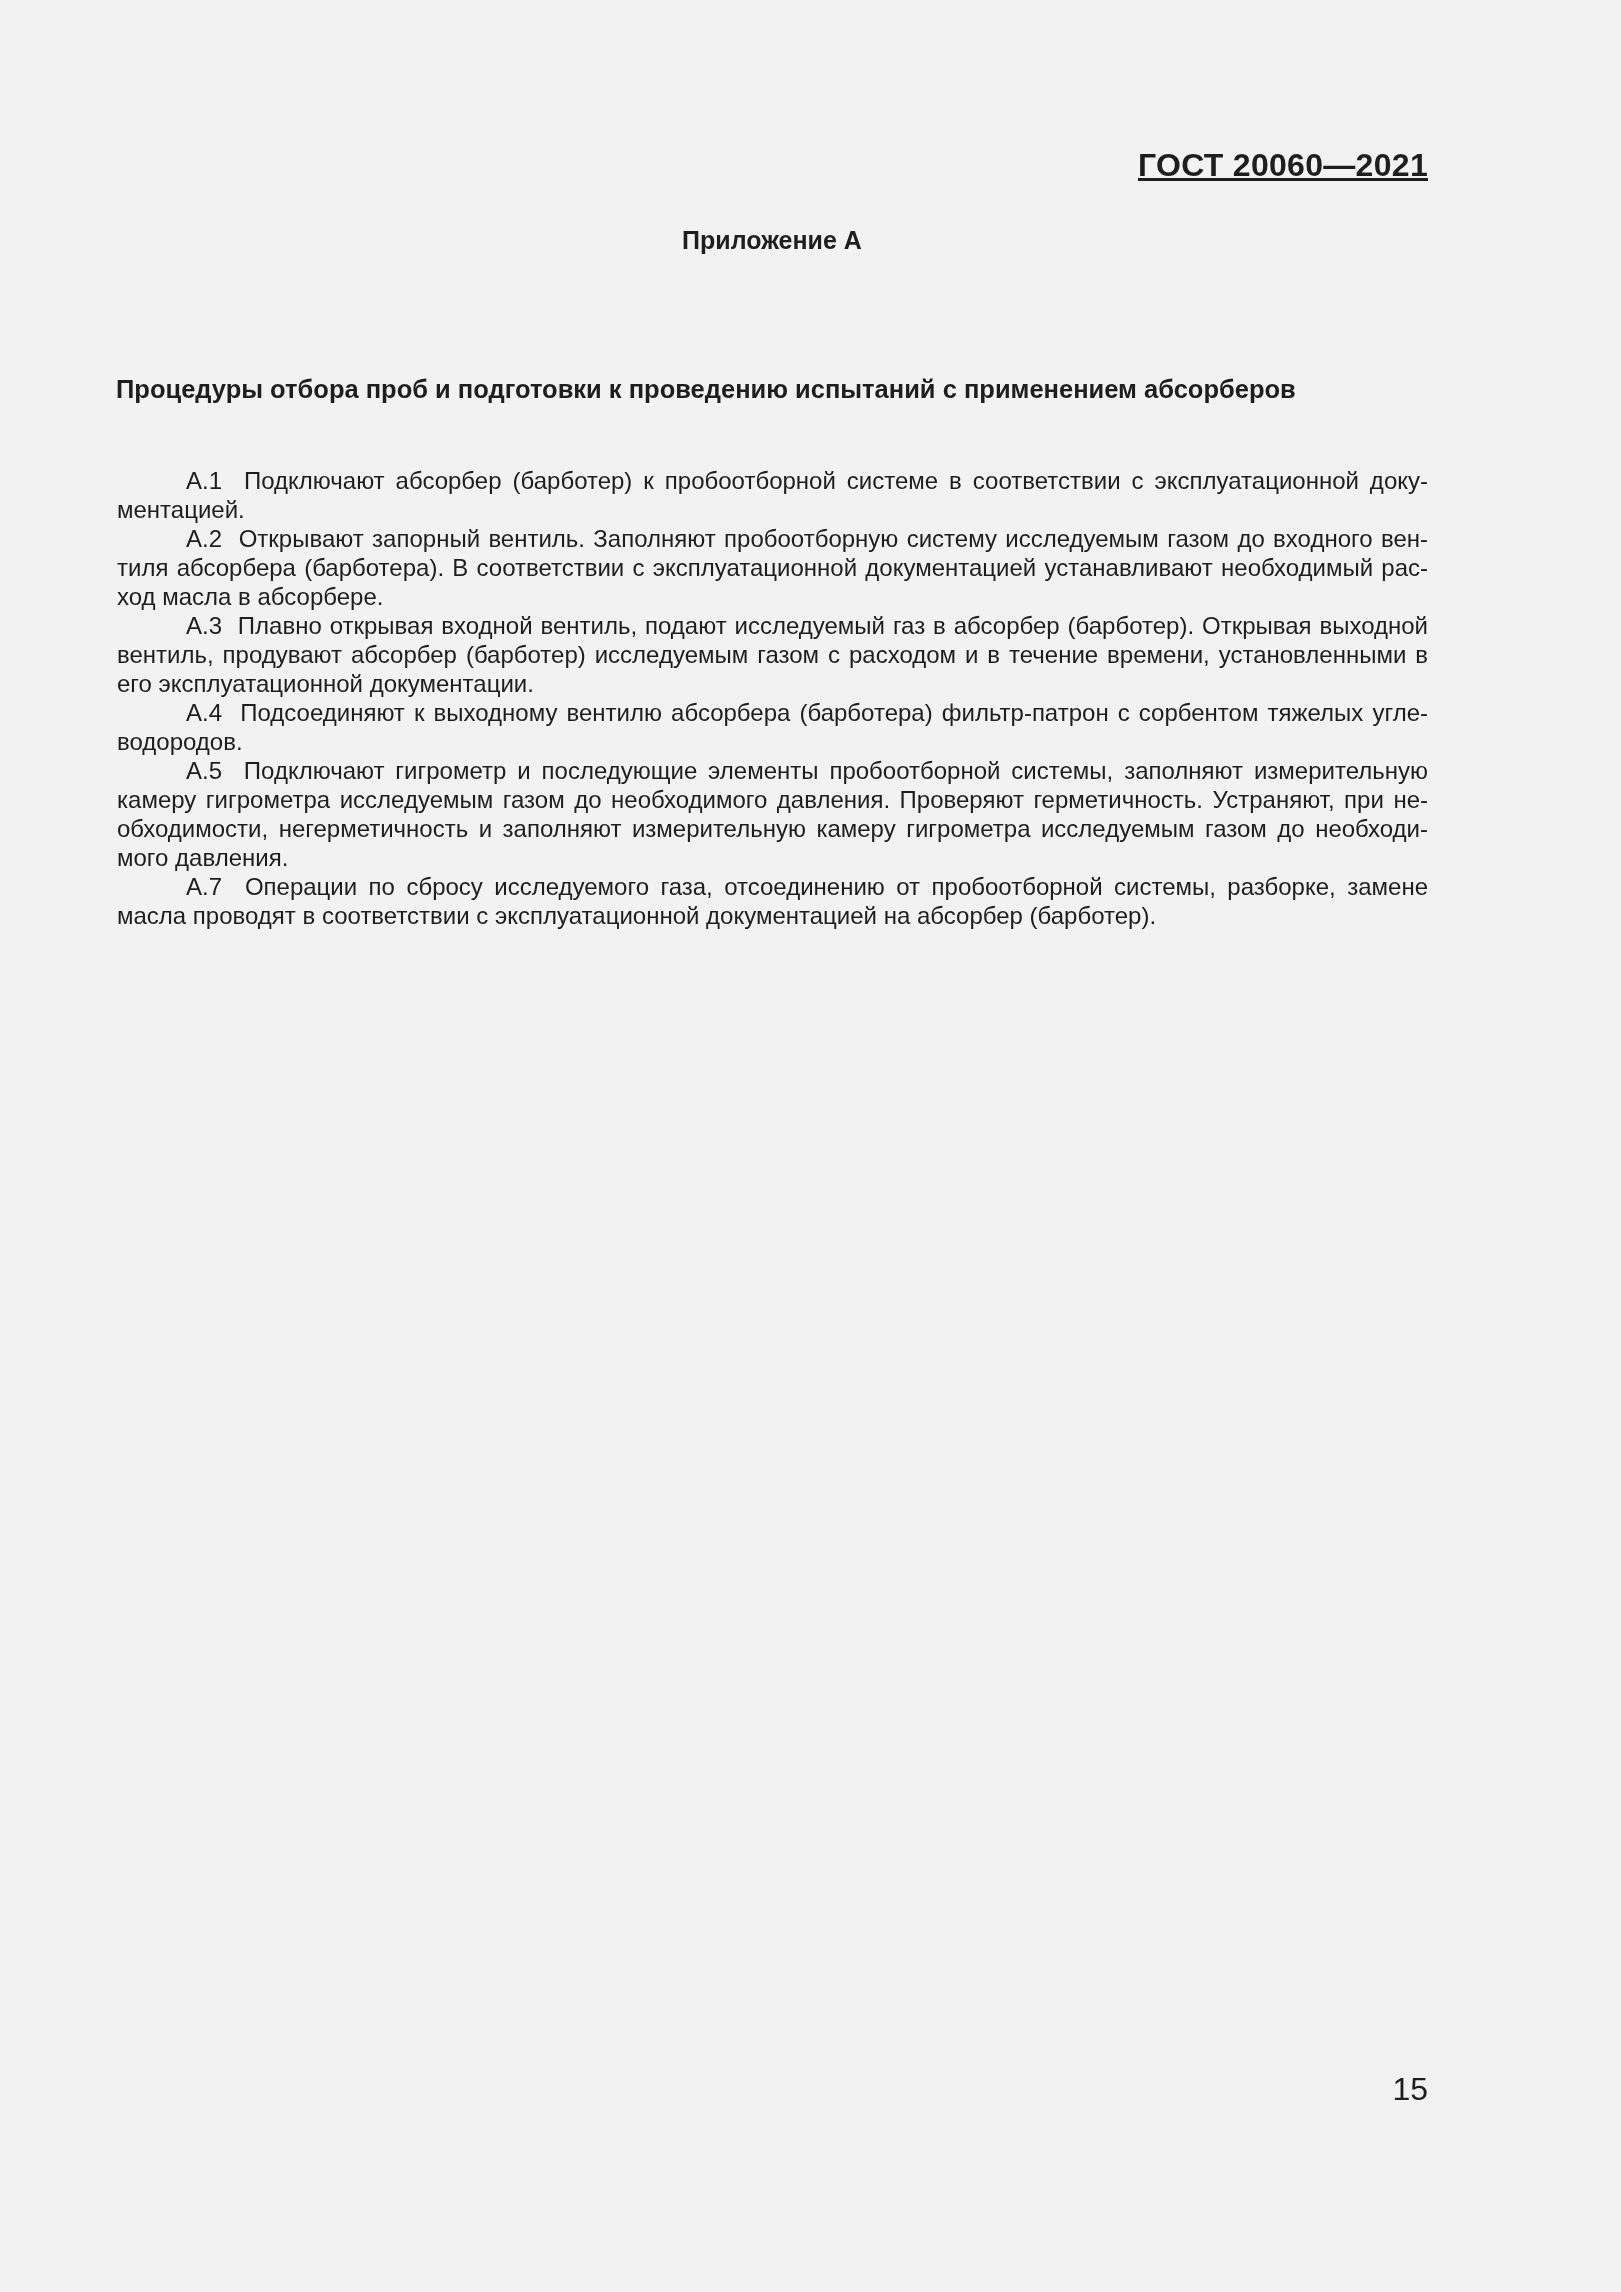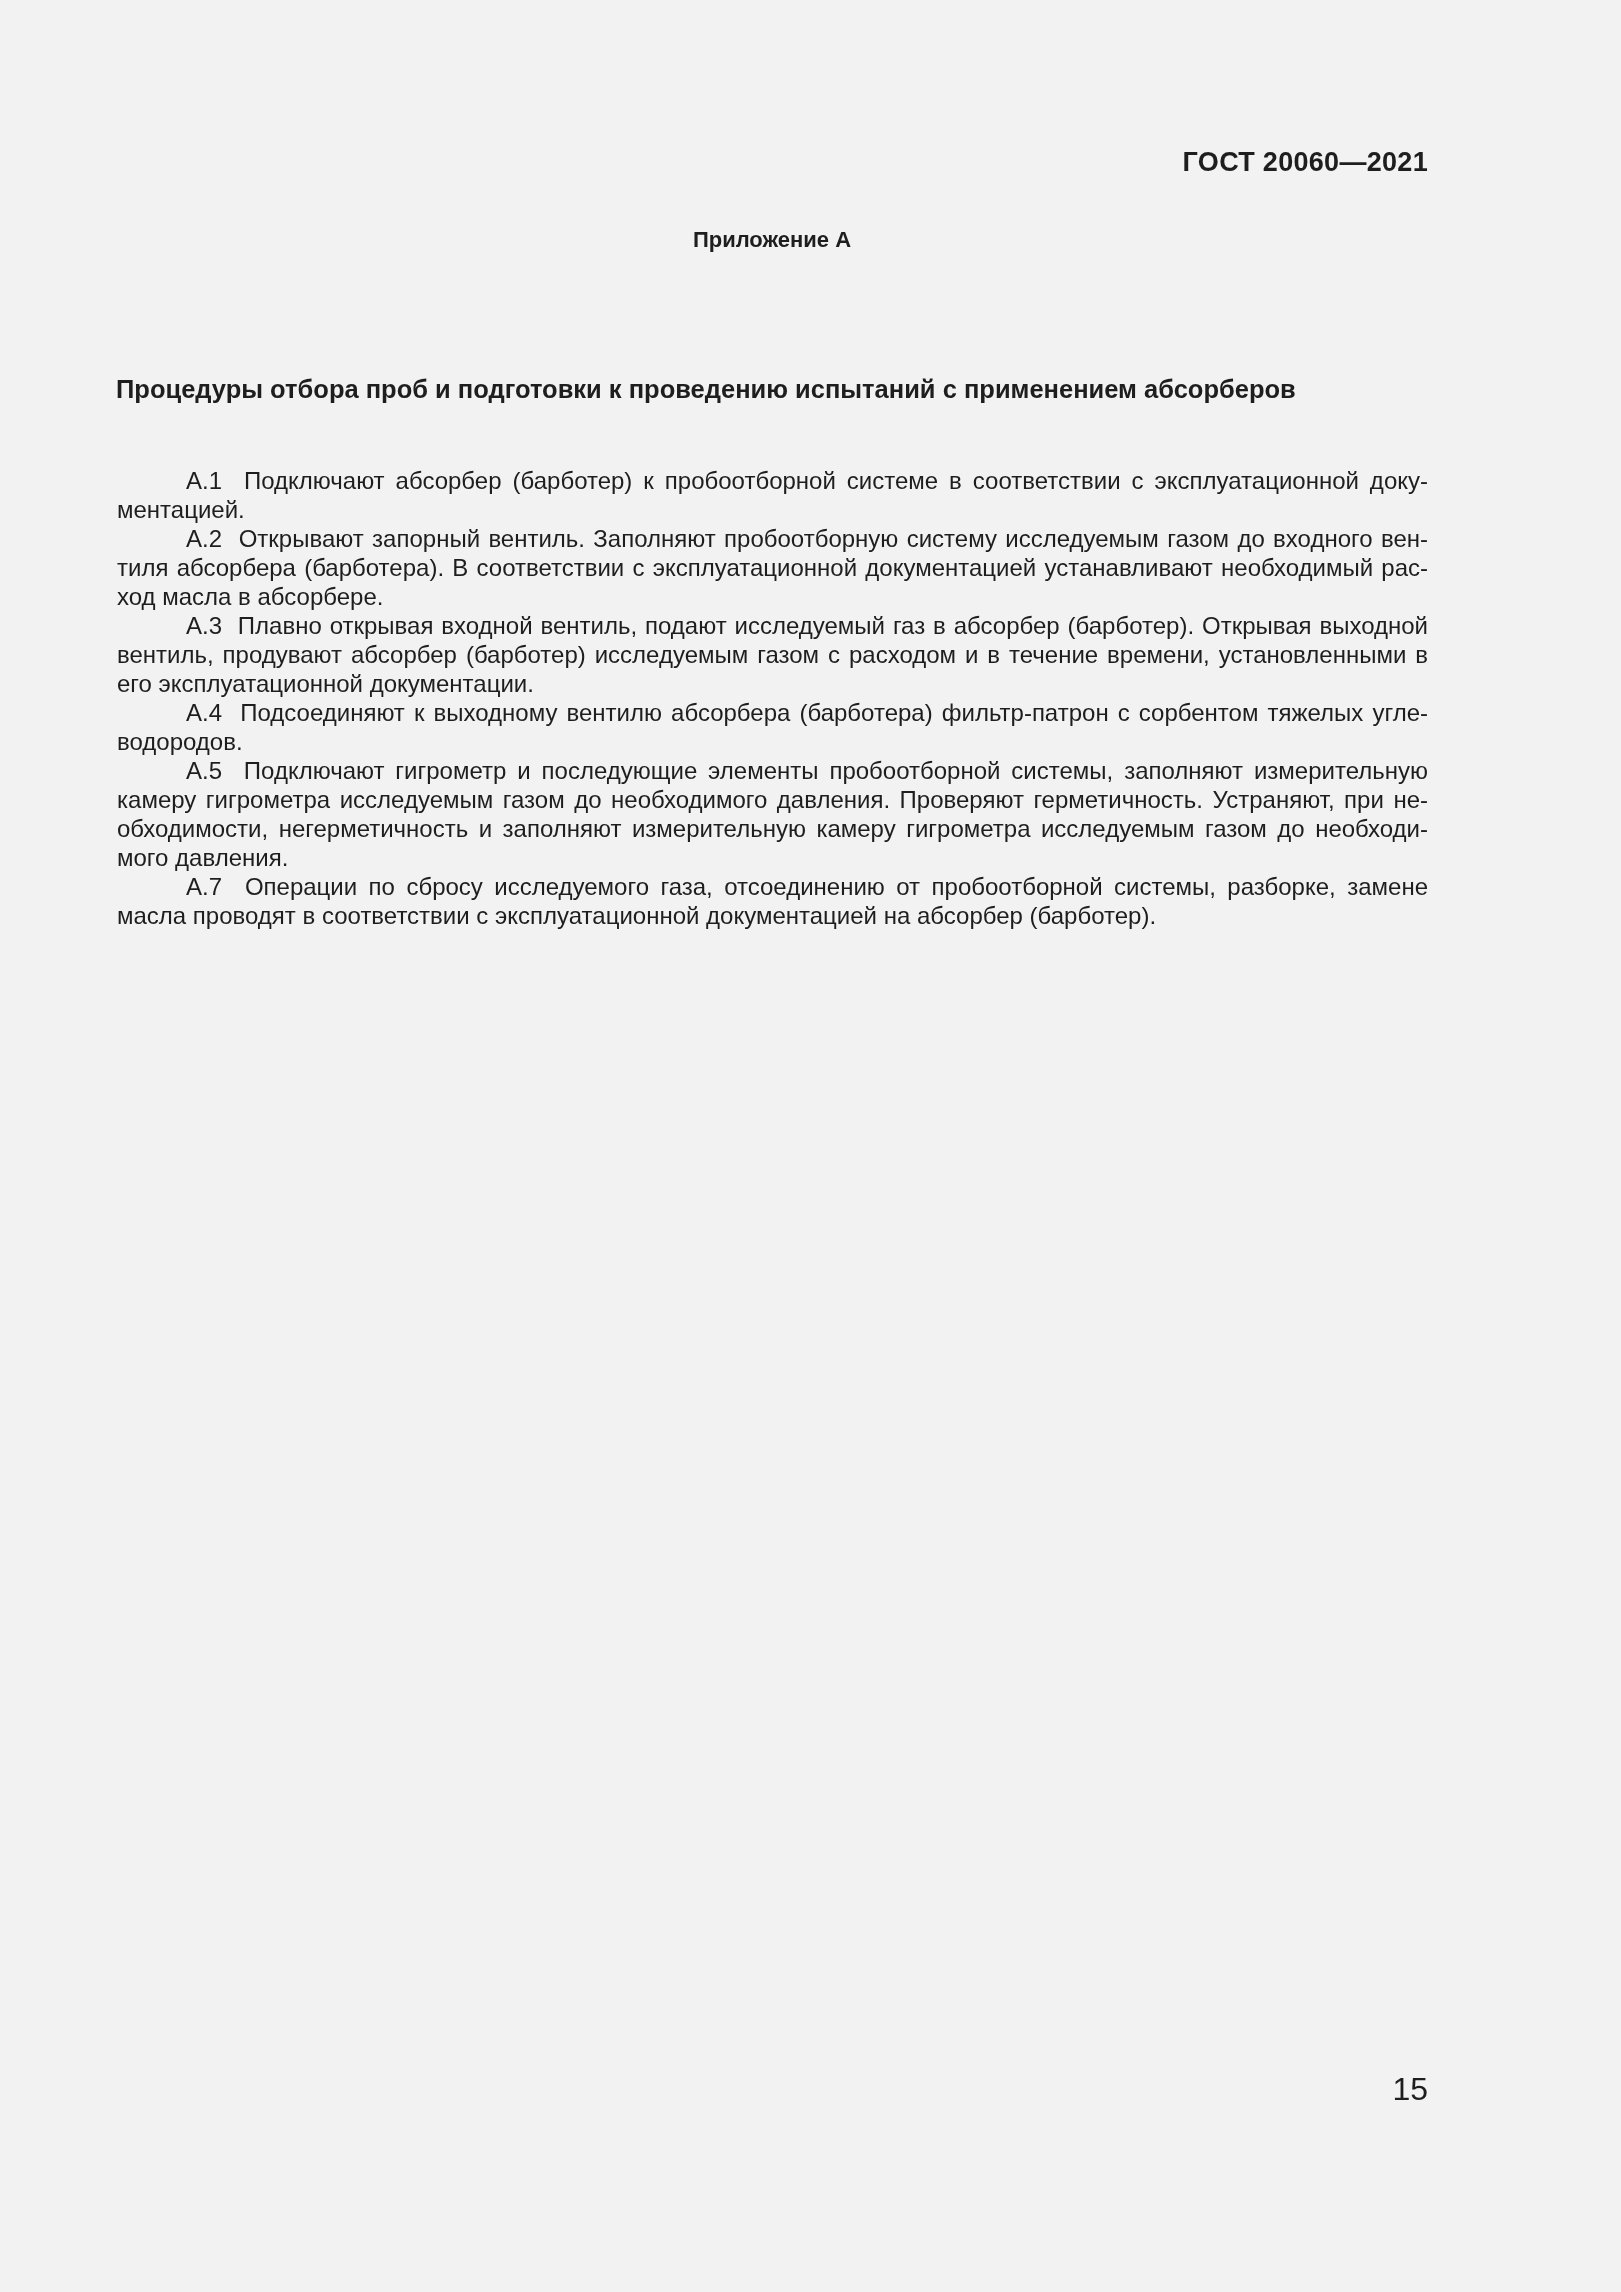--- a/index.html
+++ b/index.html
@@ -12,31 +12,32 @@
       background: #f2f2f2;
       color: #1e1e1e;
       font-family: "Liberation Sans", sans-serif;
       position: relative;
       overflow: hidden;
     }
     .page-header {
       position: absolute;
       top: 147px;
       right: 193px;
-      font-size: 27px;
+      font-size: 32px;
       font-weight: bold;
       letter-spacing: 0.3px;
+      text-decoration: underline;
     }
     .appendix {
       position: absolute;
       top: 226px;
       left: 0;
       width: 1544px;
       text-align: center;
-      font-size: 22px;
+      font-size: 25px;
       font-weight: bold;
       line-height: 28px;
     }
     .section-title {
       position: absolute;
       top: 373px;
       left: 116px;
       width: 1312px;
       text-align: left;
       font-size: 25.5px;

